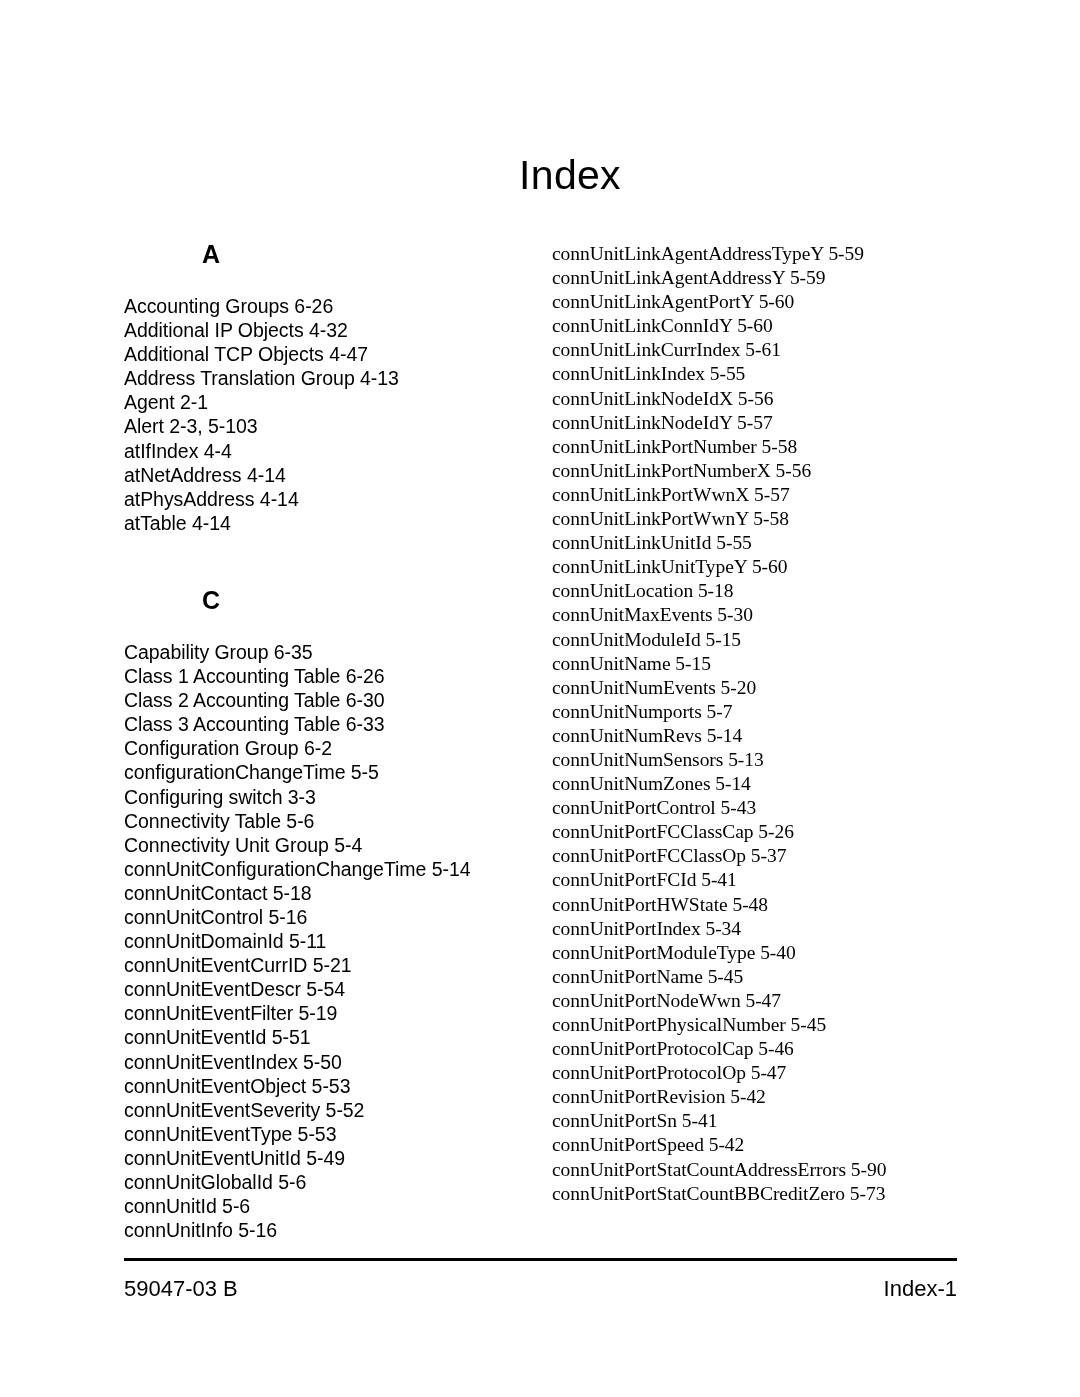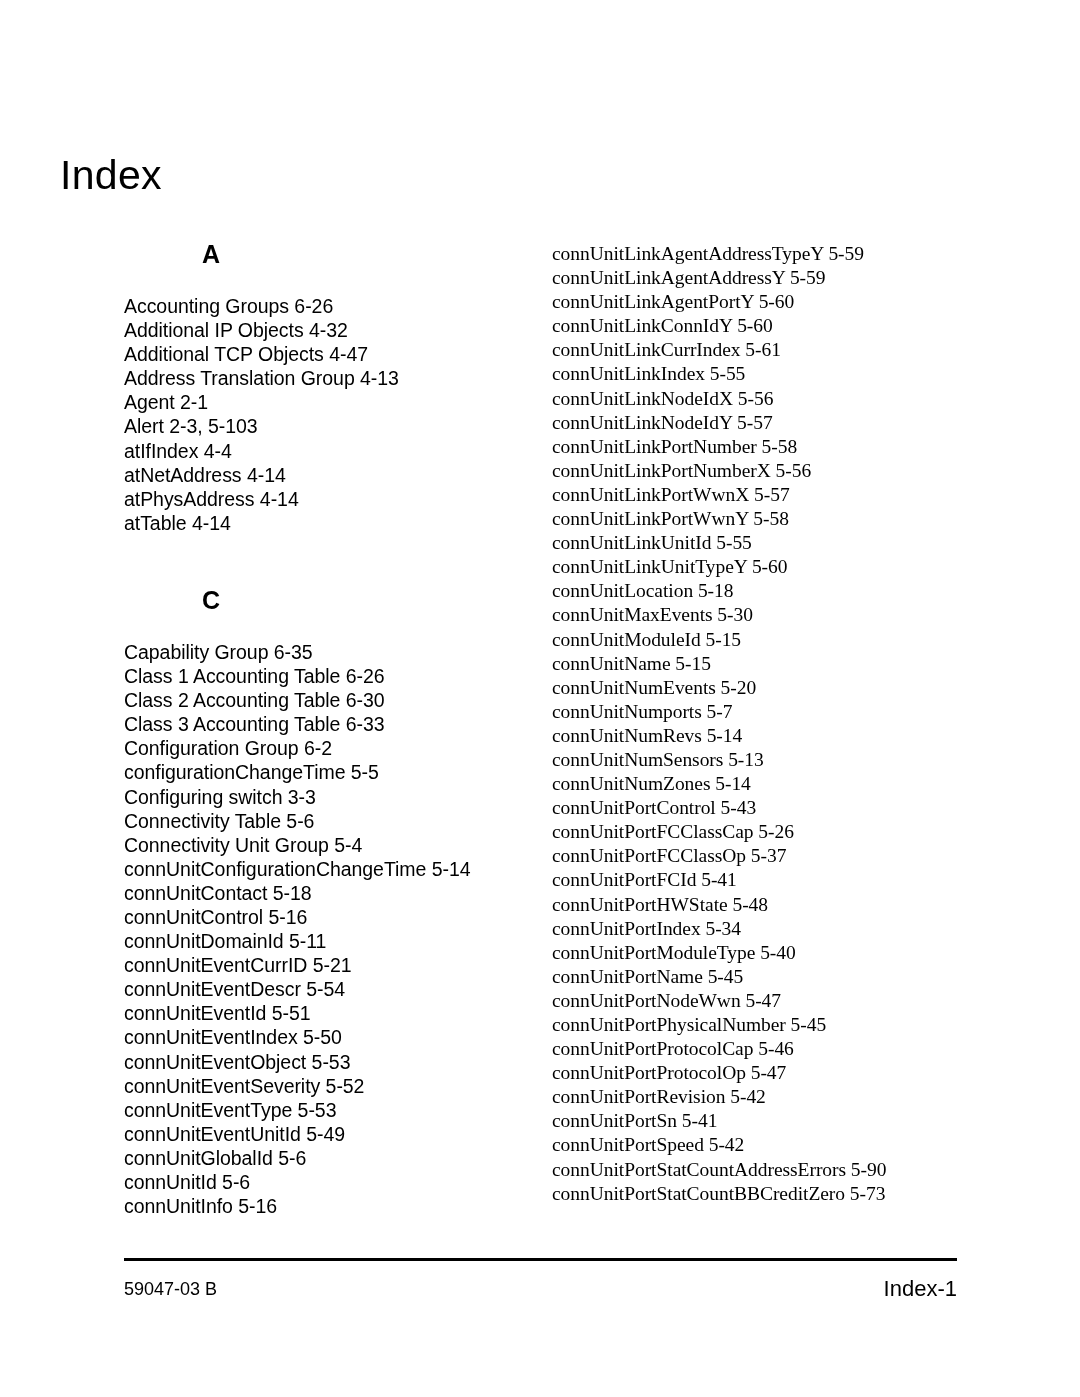--- a/index.html
+++ b/index.html
@@ -24,21 +24,21 @@
     width: 1080px;
     height: 1397px;
   }
 
   
   .page-title {
     position: absolute;
     left: 0;
     top: 155px;
     width: 1080px;
-    text-align: left;
+    text-align: center;
     font-size: 41px;
     font-weight: normal;
     letter-spacing: 0.3px;
     line-height: 1;
     margin: 0;
     padding-left: 60px;
     box-sizing: border-box;
   }
 
   
@@ -100,21 +100,21 @@
   }
   .footer-row {
     position: relative;
     margin-top: 16px;
     height: 24px;
   }
   .footer-left {
     position: absolute;
     left: 0;
     top: 0;
-    font-size: 18px;
+    font-size: 22px;
     line-height: 24px;
     white-space: nowrap;
   }
   .footer-right {
     position: absolute;
     right: 0;
     top: 0;
     font-size: 22px;
     line-height: 24px;
     white-space: nowrap;
@@ -157,20 +157,21 @@
         <li class="entry">configurationChangeTime 5-5</li>
         <li class="entry">Configuring switch 3-3</li>
         <li class="entry">Connectivity Table 5-6</li>
         <li class="entry">Connectivity Unit Group 5-4</li>
         <li class="entry">connUnitConfigurationChangeTime 5-14</li>
         <li class="entry">connUnitContact 5-18</li>
         <li class="entry">connUnitControl 5-16</li>
         <li class="entry">connUnitDomainId 5-11</li>
         <li class="entry">connUnitEventCurrID 5-21</li>
         <li class="entry">connUnitEventDescr 5-54</li>
+        <li class="entry">connUnitEventFilter 5-19</li>
         <li class="entry">connUnitEventId 5-51</li>
         <li class="entry">connUnitEventIndex 5-50</li>
         <li class="entry">connUnitEventObject 5-53</li>
         <li class="entry">connUnitEventSeverity 5-52</li>
         <li class="entry">connUnitEventType 5-53</li>
         <li class="entry">connUnitEventUnitId 5-49</li>
         <li class="entry">connUnitGlobalId 5-6</li>
         <li class="entry">connUnitId 5-6</li>
         <li class="entry">connUnitInfo 5-16</li>
       </ul>

